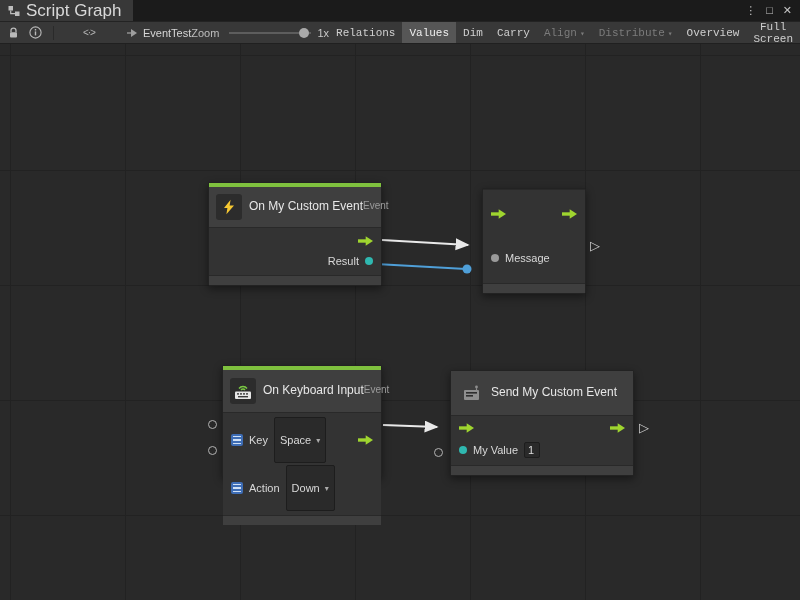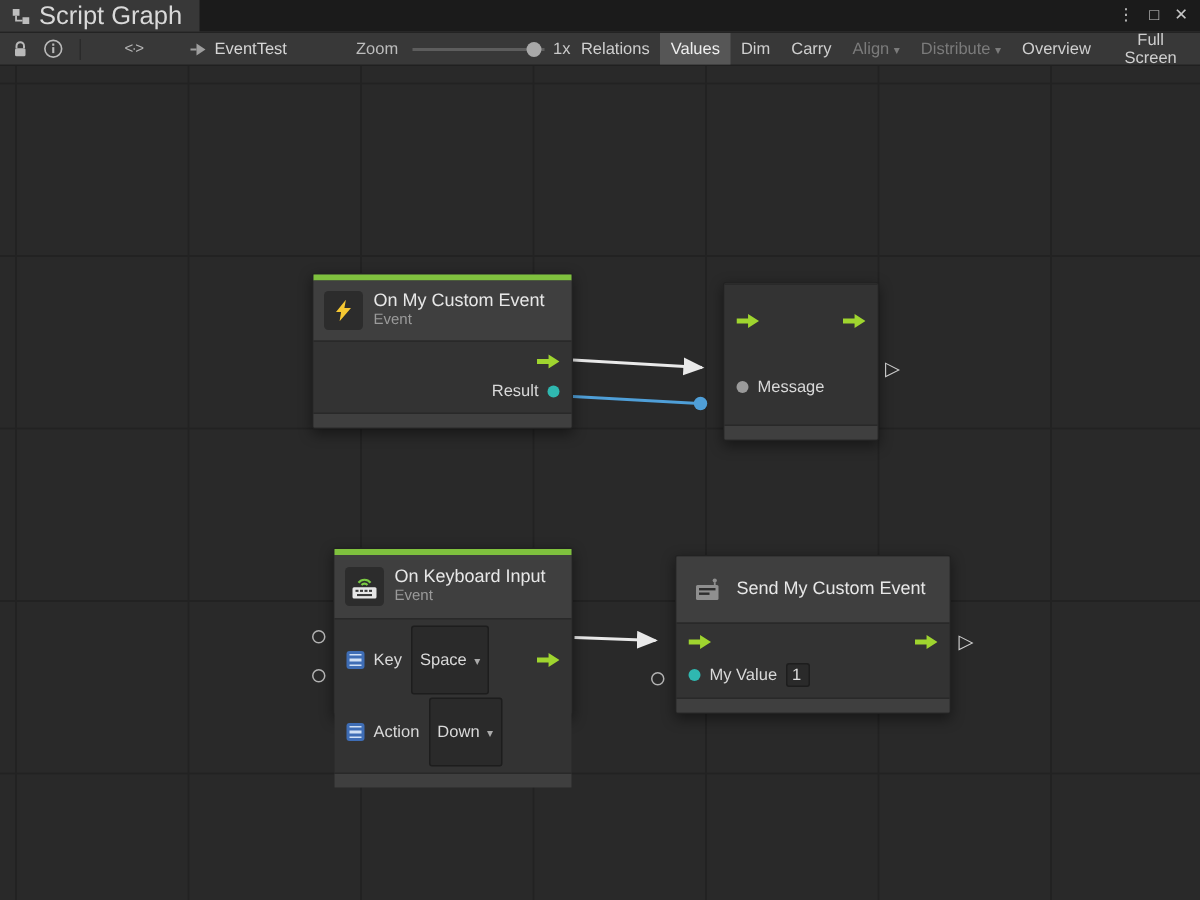--- a/index.html
+++ b/index.html
@@ -15,28 +15,28 @@
     color:#c6c6c6;font-size:11px}
   .win-btn{cursor:default;line-height:1}
 
   
   .toolbar{height:23px;background:#383838;border-top:1px solid #232323;border-bottom:1px solid #202020;
     display:flex;align-items:center;font-size:11px;color:#c9c9c9}
   .tb-icon{display:inline-flex;align-items:center;justify-content:center;height:100%;padding:0 5px}
   .tb-icon.code{color:#b5b5b5;letter-spacing:-1px;font-size:10px}
   .tb-sep{width:1px;height:14px;background:#2a2a2a;margin:0 6px}
   .graph-ref{display:inline-flex;align-items:center;gap:5px;margin-left:26px;color:#d6d6d6}
-  .zoom-label{margin-left:46px;color:#bdbdbd}
+  .zoom-label{color:#bdbdbd}
   .zoom-slider{position:relative;width:88px;height:14px;margin-left:10px;display:inline-block}
   .zoom-track{position:absolute;left:0;right:0;top:6px;height:2px;background:#5d5d5d}
   .zoom-thumb{position:absolute;right:2px;top:2px;width:10px;height:10px;border-radius:50%;background:#a9a9a9}
   .zoom-value{margin-left:6px;color:#c9c9c9}
   .tb-right{margin-left:auto;display:flex;align-items:stretch;height:100%}
   .tb-btn{border:none;background:transparent;color:#cfcfcf;font-size:11px;
-    font-family:Liberation Sans, sans-serif;padding:0 7px;display:flex;align-items:center;gap:3px;cursor:default}
+    font-family:Liberation Mono, monospace;padding:0 7px;display:flex;align-items:center;gap:3px;cursor:default}
   .tb-btn.active{background:var(--values-active-bg,#565656);color:#efefef}
   .tb-btn.disabled{color:#7b7b7b}
   .caret{font-size:8px;line-height:1;position:relative;top:1px}
 
   
   .canvas{position:absolute;left:0;top:44px;width:800px;height:556px;background-color:#292929;
     background-image:linear-gradient(#222222 1px,transparent 1px),
                      linear-gradient(90deg,#222222 1px,transparent 1px);
     background-size:115px 115px;background-position:10px 11px}
   .wires{position:absolute;left:0;top:0;pointer-events:none}
@@ -47,21 +47,21 @@
   
   .node{position:absolute;display:flex;flex-direction:column;background:#353535;
     border:1px solid #222222;border-radius:2px;box-shadow:0 3px 9px rgba(0,0,0,.45)}
   .strip{height:4px;background:var(--accent-green,#7fc13e);flex:none}
   .nhead{background:#3f3f3f;display:flex;align-items:center;gap:7px;padding:0 10px 0 7px;flex:none}
   .nhead.tall{height:42px}
   .nhead.taller{height:44px}
   .icon-plate{width:26px;height:26px;border-radius:3px;background:#2c2c2c;
     display:inline-flex;align-items:center;justify-content:center;flex:none}
   .icon-free{width:26px;height:26px;display:inline-flex;align-items:center;justify-content:center;flex:none}
-  .ntitles{display:flex;flex-direction:column;justify-content:center;line-height:1.15}
+  .ntitles{display:flex;justify-content:center;line-height:1.15}
   .ntitle{font-size:12px;color:#e7e7e7;white-space:nowrap}
   .nsub{font-size:10px;color:#9b9b9b}
   .nkicker{font-size:9px;color:#a6a6a6}
   .nbody{flex:1;background:#333333;border-top:1px solid #292929;border-bottom:1px solid #292929;
     display:flex;flex-direction:column;justify-content:space-around;padding:3px 0}
   .nfoot{height:9px;background:#3f3f3f;flex:none}
   .prow{display:flex;align-items:center;gap:6px;padding:1px 8px;font-size:11px;color:#d9d9d9}
   .prow.out{justify-content:flex-end}
   .prow.inout{justify-content:space-between}
   .plabel{white-space:nowrap}

